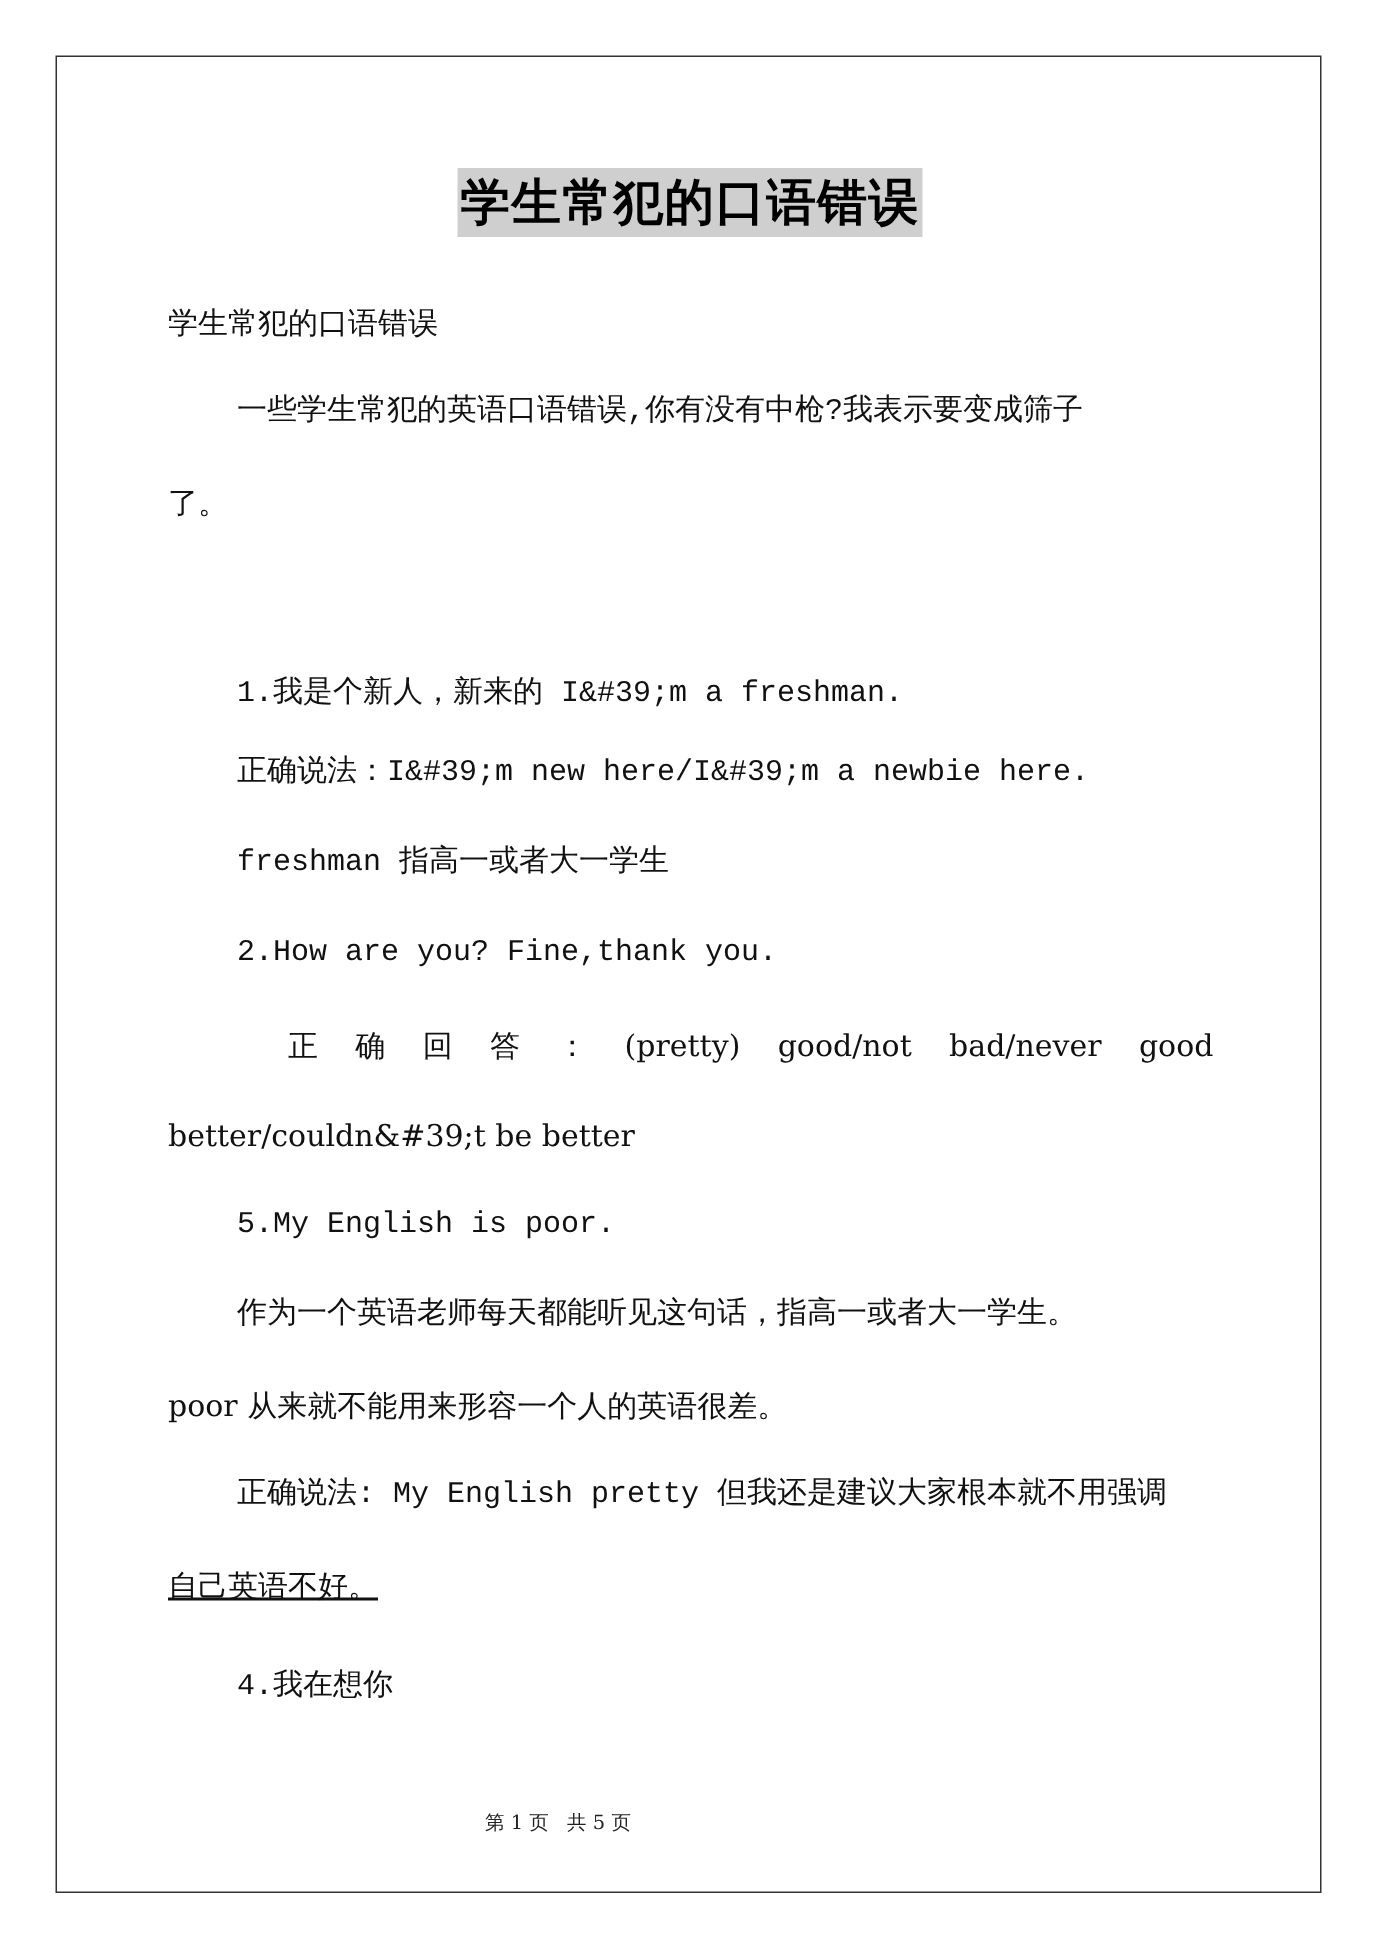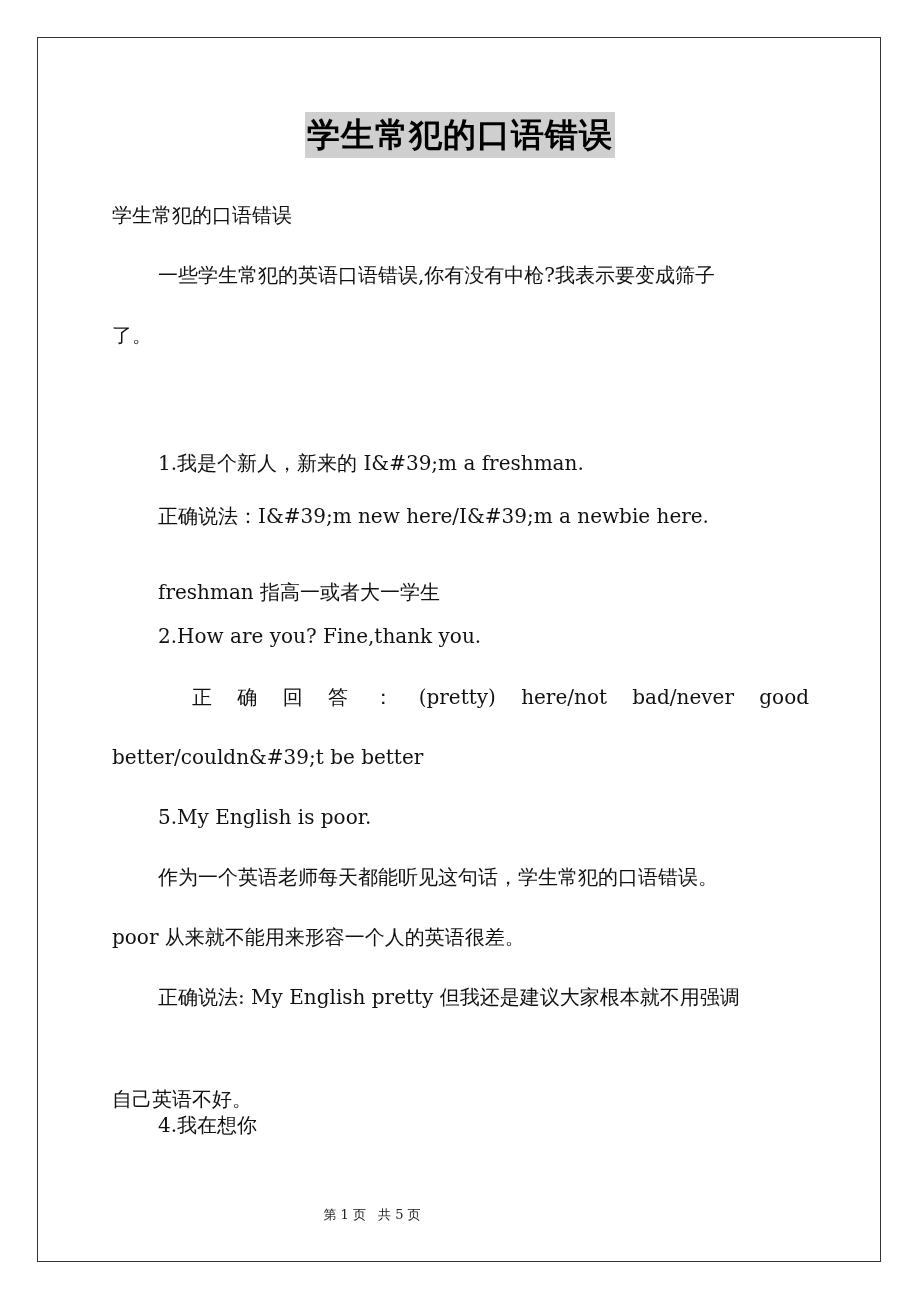--- a/index.html
+++ b/index.html
@@ -44,21 +44,21 @@
     }
     .line {
       position: absolute;
       left: 112px;
       width: 697px;
       font-size: 20px;
       line-height: 30px;
       white-space: nowrap;
       font-family: "DejaVu Serif", "Liberation Serif", serif;
     }
-    .indent { padding-left: 46px; }
+    .indent { padding-left: 46px; font-family: Liberation Mono, monospace; }
     .justify-line {
       display: flex;
       justify-content: space-between;
       width: 697px;
     }
     .justify-line span { display: inline-block; }
     .footer {
       position: absolute;
       left: 0;
       top: 1206px;
@@ -79,42 +79,42 @@
   <span class="doc-title">学生常犯的口语错误</span>
 </div>
 
 <div class="line" style="top:200px;">学生常犯的口语错误</div>
 
 <div class="line indent" style="top:260px;">一些学生常犯的英语口语错误,你有没有中枪?我表示要变成筛子</div>
 <div class="line" style="top:320px;">了。</div>
 
 <div class="line indent" style="top:448px;">1.我是个新人，新来的 I&amp;#39;m a freshman.</div>
 <div class="line indent" style="top:501px;">正确说法：I&amp;#39;m new here/I&amp;#39;m a newbie here.</div>
-<div class="line indent" style="top:561px;margin-top:16px;">freshman 指高一或者大一学生</div>
+<div class="line indent" style="top:561px;">freshman 指高一或者大一学生</div>
 
 <div class="line indent" style="top:621px;">2.How are you? Fine,thank you.</div>
 <div class="line" style="top:682px;">
   <div class="justify-line" style="padding-left:80px; box-sizing:border-box;">
     <span>正</span>
     <span>确</span>
     <span>回</span>
     <span>答</span>
     <span>：</span>
     <span>(pretty)</span>
-    <span>here/not</span>
+    <span>good/not</span>
     <span>bad/never</span>
     <span>good</span>
   </div>
 </div>
 <div class="line" style="top:742px;">better/couldn&amp;#39;t be better</div>
 
 <div class="line indent" style="top:802px;">5.My English is poor.</div>
-<div class="line indent" style="top:862px;">作为一个英语老师每天都能听见这句话，学生常犯的口语错误。</div>
+<div class="line indent" style="top:862px;">作为一个英语老师每天都能听见这句话，指高一或者大一学生。</div>
 <div class="line" style="top:922px;">poor 从来就不能用来形容一个人的英语很差。</div>
 <div class="line indent" style="top:982px;">正确说法: My English pretty 但我还是建议大家根本就不用强调</div>
-<div class="line" style="top:1084px;">自己英语不好。</div>
+<div class="line" style="top:1042px;text-decoration:underline;">自己英语不好。</div>
 
 <div class="line indent" style="top:1110px;">4.我在想你</div>
 
 <div class="footer">
   <span>第 1 页</span>
   <span>共 5 页</span>
 </div>
 
 </body></html>

